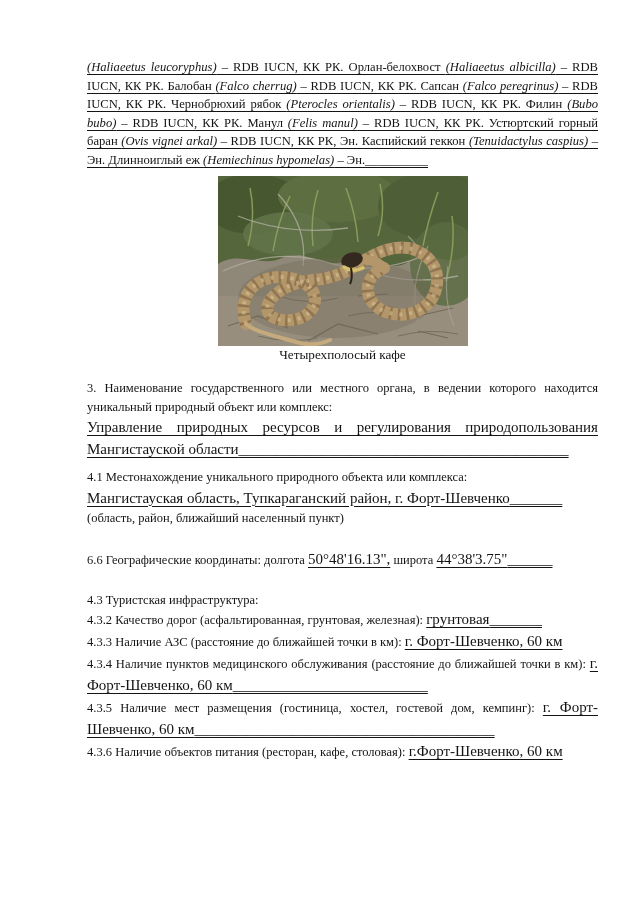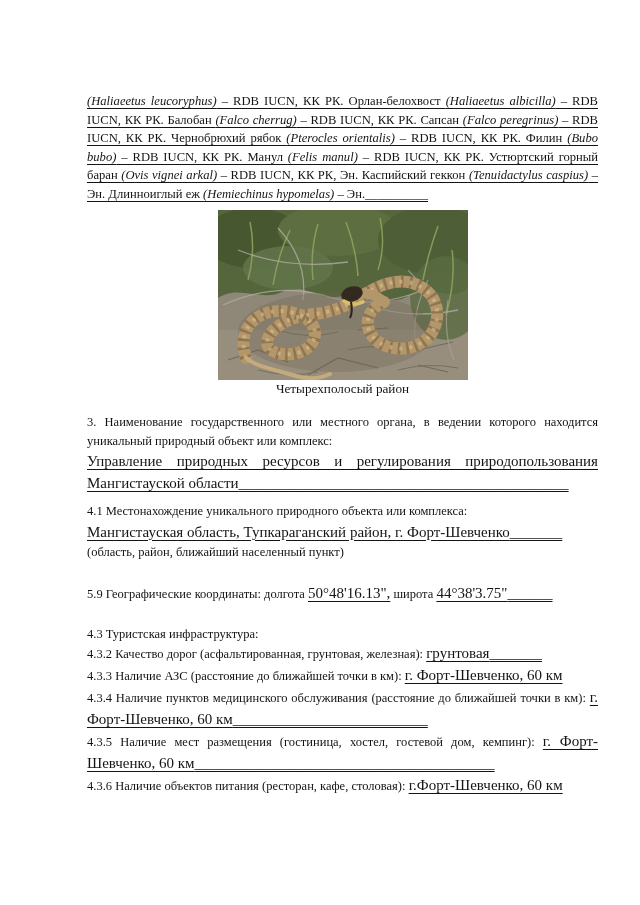--- a/index.html
+++ b/index.html
@@ -1,18 +1,18 @@
 <!DOCTYPE html>
 <html><head>
 <meta charset="utf-8">
 <style>
   html,body{margin:0;padding:0;background:#ffffff;}
   .page{
     width:640px;height:905px;box-sizing:border-box;background:#ffffff;
-    padding:92px 42px 20px 87px;overflow:hidden;
+    padding:58px 42px 20px 87px;overflow:hidden;
     font-family:"Liberation Serif","DejaVu Serif",serif;color:#141414;
   }
   p{margin:0;}
   .u{text-decoration:underline;text-decoration-thickness:1px;text-underline-offset:2.5px;}
   .species{font-size:12.6px;line-height:18.5px;text-align:justify;
            text-decoration:underline;text-decoration-thickness:1px;text-underline-offset:2.5px;}
   .photo-wrap{margin-top:7px;text-align:center;}
   .photo{width:250px;height:170px;vertical-align:top;}
   .caption{font-size:13.2px;line-height:17px;text-align:center;}
   .q{font-size:12.5px;line-height:18.5px;text-align:justify;}
@@ -54,31 +54,31 @@
       <path d="M28 148 C18 118 40 96 72 102 C112 110 100 148 64 144 C34 140 52 108 96 104 C134 100 142 82 168 74 C198 65 222 84 219 108 C216 132 192 144 168 136 C146 128 142 102 166 92" fill="none" stroke="#6e5436" stroke-width="12" stroke-dasharray="2.5 6" opacity=".5"></path>
       <path d="M28 148 C18 118 40 96 72 102 C112 110 100 148 64 144 C34 140 52 108 96 104 C134 100 142 82 168 74 C198 65 222 84 219 108 C216 132 192 144 168 136 C146 128 142 102 166 92" fill="none" stroke="#d9c498" stroke-width="4" stroke-dasharray="3 7" opacity=".55"></path>
       <path d="M28 148 C40 158 60 160 78 166 C92 170 104 168 112 164" stroke="#c4aa7c" stroke-width="4" fill="none" stroke-linecap="round"></path>
       <path d="M166 92 C160 86 150 82 142 84" stroke="#b3976b" stroke-width="10" stroke-linecap="round" fill="none"></path>
       <ellipse cx="134" cy="84" rx="11" ry="7.5" fill="#33291f" transform="rotate(-15 134 84)"></ellipse>
       <path d="M126 91 q9 6 19 1" stroke="#d9c06c" stroke-width="3.5" fill="none" stroke-linecap="round"></path>
       <path d="M133 92 q2 10 -1 16" stroke="#2a221a" stroke-width="2" fill="none"></path>
     </svg>
   </div>
 
-  <p class="caption">Четырехполосый район</p>
+  <p class="caption">Четырехполосый кафе</p>
 
   <p class="q q3">3. Наименование государственного или местного органа, в ведении которого находится уникальный природный объект или комплекс:</p>
   <p class="a-block"><span class="ans u">Управление природных ресурсов и регулирования природопользования Мангистауской области</span><span class="ans u">____________________________________________</span></p>
 
 
   <p class="q q41">4.1 Местонахождение уникального природного объекта или комплекса:</p>
   <p class="a-block"><span class="ans u">Мангистауская область, Тупкараганский район, г. Форт-Шевченко</span><span class="ans u">_______</span></p>
   <p class="note41">(область, район, ближайший населенный пункт)</p>
 
-  <p class="item q42"><span>5.9 Географические координаты: долгота</span> <span class="ans u">50°48'16.13",</span> <span>широта</span> <span class="ans u">44°38'3.75"</span><span class="ans u">______</span></p>
+  <p class="item q42"><span>6.6 Географические координаты: долгота</span> <span class="ans u">50°48'16.13",</span> <span>широта</span> <span class="ans u">44°38'3.75"</span><span class="ans u">______</span></p>
 
   <p class="q q43">4.3 Туристская инфраструктура:</p>
 
 
   <p class="item"><span>4.3.2 Качество дорог (асфальтированная, грунтовая, железная):</span> <span class="ans u">грунтовая</span><span class="ans u">_______</span></p>
 
   <p class="item"><span>4.3.3 Наличие АЗС (расстояние до ближайшей точки в км):</span> <span class="ans u">г. Форт-Шевченко, 60 км</span><span class="ans u"></span></p>
 
   <p class="item"><span>4.3.4 Наличие пунктов медицинского обслуживания (расстояние до ближайшей точки в км):</span> <span class="ans u">г. Форт-Шевченко, 60 км</span><span class="ans u">__________________________</span></p>
 

